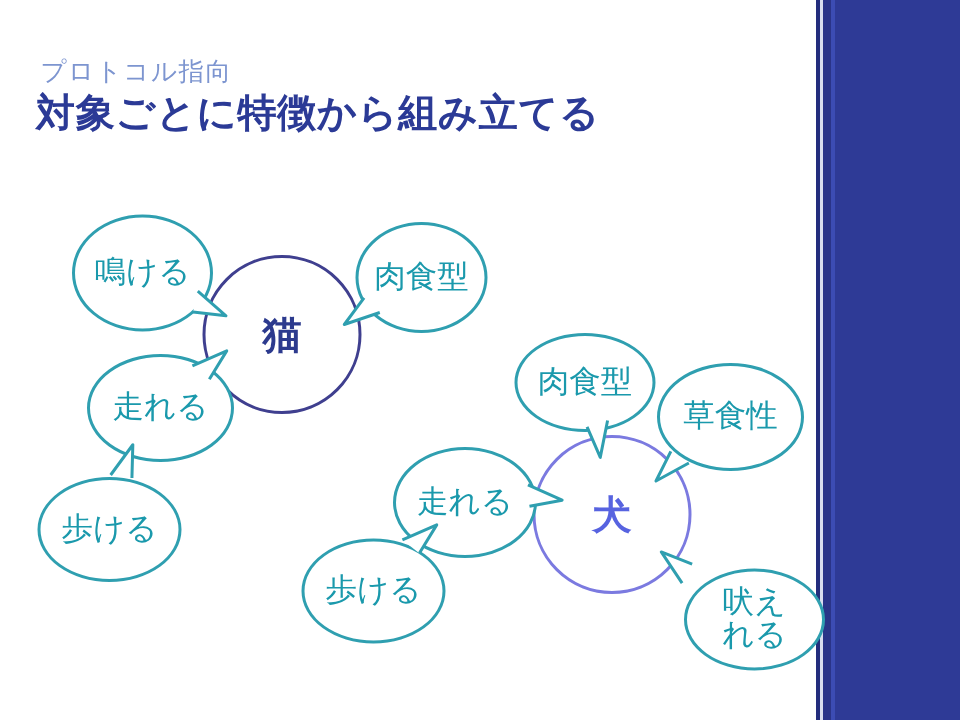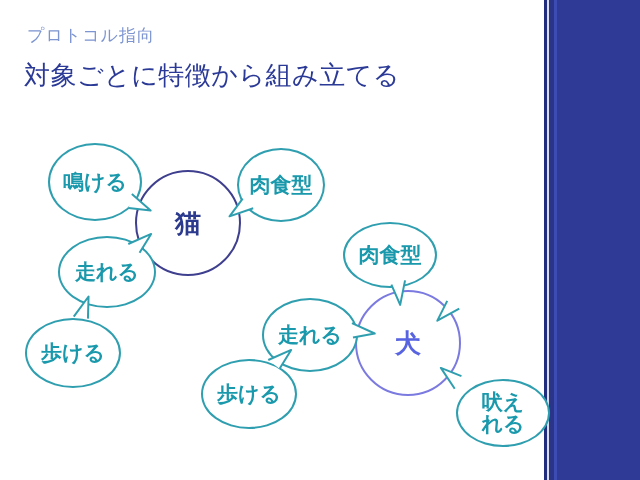--- a/index.html
+++ b/index.html
@@ -18,30 +18,30 @@
     width: 96px; height: 480px;
     background: linear-gradient(to right,
       #232d7d 0px, #232d7d 3px,
       #d9ddee 3px, #d9ddee 5px,
       #2a3488 5px, #2a3488 10px,
       #3c4cb3 10px, #3c4cb3 13px,
       #2e3a96 13px, #2e3a96 100%);
   }
   .kicker {
     position: absolute;
-    left: 27px; top: 24px;
+    left: 27px; top: 36px;
     font-size: 17px;
     color: #7d95d0;
     letter-spacing: 1px;
   }
   .title {
     position: absolute;
     left: 24px; top: 58px;
     font-size: 26px;
-    font-weight: normal;
+    font-weight: bold;
     color: #2b3a96;
     letter-spacing: 0.5px;
   }
   .circle {
     position: absolute;
     width: 102px; height: 102px;
     border-radius: 50%;
     background: #ffffff;
     display: flex;
     align-items: center;
@@ -59,21 +59,21 @@
     border: 2px solid #2f9fb0;
     border-radius: 50%;
     background: #ffffff;
     display: flex;
     align-items: center;
     justify-content: center;
     z-index: 2;
   }
   .bubble-label {
     font-size: 21px;
-    font-weight: bold;
+    font-weight: normal;
     color: #1a99ac;
     white-space: pre-line;
     text-align: center;
     line-height: 1.05;
   }
   .tail {
     position: absolute;
     width: 26px; height: 18px;
     z-index: 3;
     transform-origin: 0px 9px;
@@ -126,20 +126,23 @@
     <span class="circle-label">犬</span>
   </div>
 
   <div class="bubble" style="left:343px;top:222px;width:90px;height:62px">
     <span class="bubble-label">肉食型</span>
   </div>
   <svg class="tail" style="left:398px;top:271px;transform:rotate(85deg)" viewBox="0 0 26 18">
     <path d="M1 2 L25 9 L4 16" fill="#ffffff" stroke="#2f9fb0" stroke-width="2" stroke-linejoin="round"></path>
   </svg>
 
+  <div class="bubble" style="left:438px;top:242px;width:94px;height:68px">
+    <span class="bubble-label">草食性</span>
+  </div>
   <svg class="tail" style="left:455px;top:294px;transform:rotate(135deg)" viewBox="0 0 26 18">
     <path d="M1 2 L25 9 L4 16" fill="#ffffff" stroke="#2f9fb0" stroke-width="2" stroke-linejoin="round"></path>
   </svg>
 
   <div class="bubble" style="left:262px;top:298px;width:92px;height:70px">
     <span class="bubble-label">走れる</span>
   </div>
   <svg class="tail" style="left:350px;top:321px;transform:rotate(8deg)" viewBox="0 0 26 18">
     <path d="M1 2 L25 9 L4 16" fill="#ffffff" stroke="#2f9fb0" stroke-width="2" stroke-linejoin="round"></path>
   </svg>

